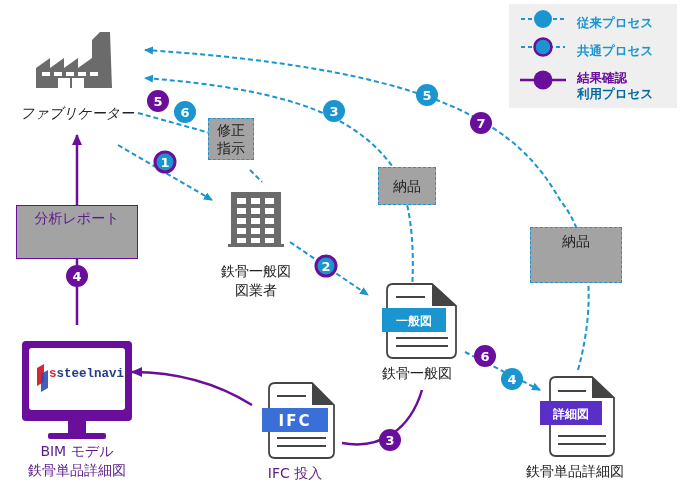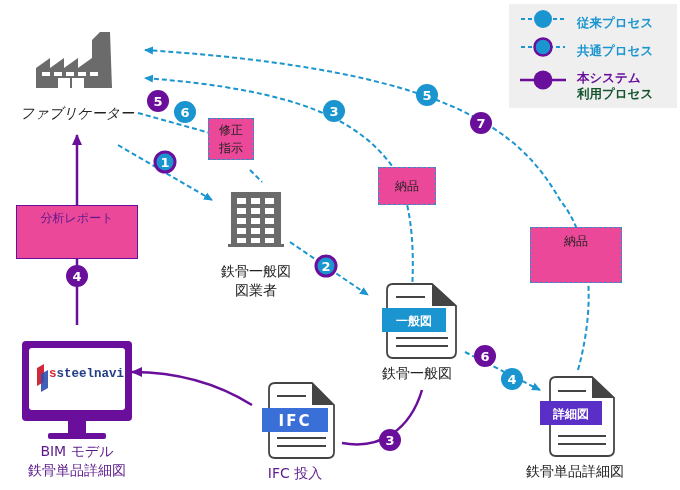--- a/index.html
+++ b/index.html
@@ -1,22 +1,22 @@
 <!DOCTYPE html>
 <html><head>
 <meta charset="utf-8">
 <style>
   html, body { margin:0; padding:0; background:#ffffff; }
   body { width:680px; height:490px; position:relative; overflow:hidden;
          font-family:"DejaVu Sans", sans-serif; }
   svg#diagram { position:absolute; left:0; top:0; }
   .lbl { position:absolute; font-size:14px; color:#222; text-align:center; line-height:19px; white-space:nowrap; }
   .lbl.purple { color:#5c1a8c; }
-  .box { position:absolute; font-size:12px; color:#222; text-align:center; line-height:18px;
-         background:#ec4899; white-space:nowrap; }
+  .box { position:absolute; font-size:14px; color:#222; text-align:center; line-height:18px;
+         background:#a3a3a3; white-space:nowrap; }
   .box.dashed { border:1.5px dashed #1a95cf; }
   .box.solid { border:1.5px solid #6a0f9c; color:#5c1a8c; }
   .legend { position:absolute; left:509px; top:4px; width:136px; height:104px; background:#efefef; }
   .legend .txt { position:absolute; left:68px; font-size:12.5px; font-weight:bold; line-height:15px; white-space:nowrap; }
   .num { font-family:"DejaVu Sans", sans-serif; font-weight:bold; font-size:13px; fill:#fff; }
   .steel { position:absolute; left:37px; top:367px; font-size:12.5px; font-weight:bold; color:#233d8a; font-family:Liberation Mono, monospace; }
   .steel .s { color:#d2283a; }
 </style>
 </head>
 <body>
@@ -174,22 +174,22 @@
     <circle cx="543" cy="47" r="8.5" fill="#1a95cf" stroke="#6a0f9c" stroke-width="2.5"></circle>
     <line x1="520" y1="80" x2="566" y2="80" stroke="#6a0f9c" stroke-width="2.5"></line>
     <circle cx="543" cy="80" r="9.5" fill="#6a0f9c"></circle>
     <line x1="546" y1="19" x2="565" y2="19" stroke="#1a95cf" stroke-width="2" stroke-dasharray="4,3"></line>
   </g>
 </svg>
 
 <div class="legend" style="background:transparent;">
   <div class="txt" style="top:11px;color:#1a95cf;">従来プロセス</div>
   <div class="txt" style="top:39px;color:#1a95cf;">共通プロセス</div>
-  <div class="txt" style="top:66px;color:#6a0f9c;">本システム</div>
-  <div class="txt" style="top:82px;color:#14532d;">利用プロセス</div>
+  <div class="txt" style="top:66px;color:#6a0f9c;">結果確認</div>
+  <div class="txt" style="top:82px;color:#0369a1;">利用プロセス</div>
 </div>
 
 <div class="lbl" style="left:12px;top:104px;width:130px;font-style:italic;">ファブリケーター</div>
 <div class="lbl" style="left:216px;top:262px;width:80px;">鉄骨一般図</div>
 <div class="lbl" style="left:216px;top:281px;width:80px;">図業者</div>
 <div class="lbl" style="left:362px;top:364px;width:110px;">鉄骨一般図</div>
 <div class="lbl" style="left:510px;top:462px;width:130px;">鉄骨単品詳細図</div>
 <div class="lbl purple" style="left:250px;top:464px;width:90px;">IFC 投入</div>
 <div class="lbl purple" style="left:10px;top:442px;width:134px;">BIM モデル</div>
 <div class="lbl purple" style="left:0px;top:461px;width:154px;">鉄骨単品詳細図</div>

